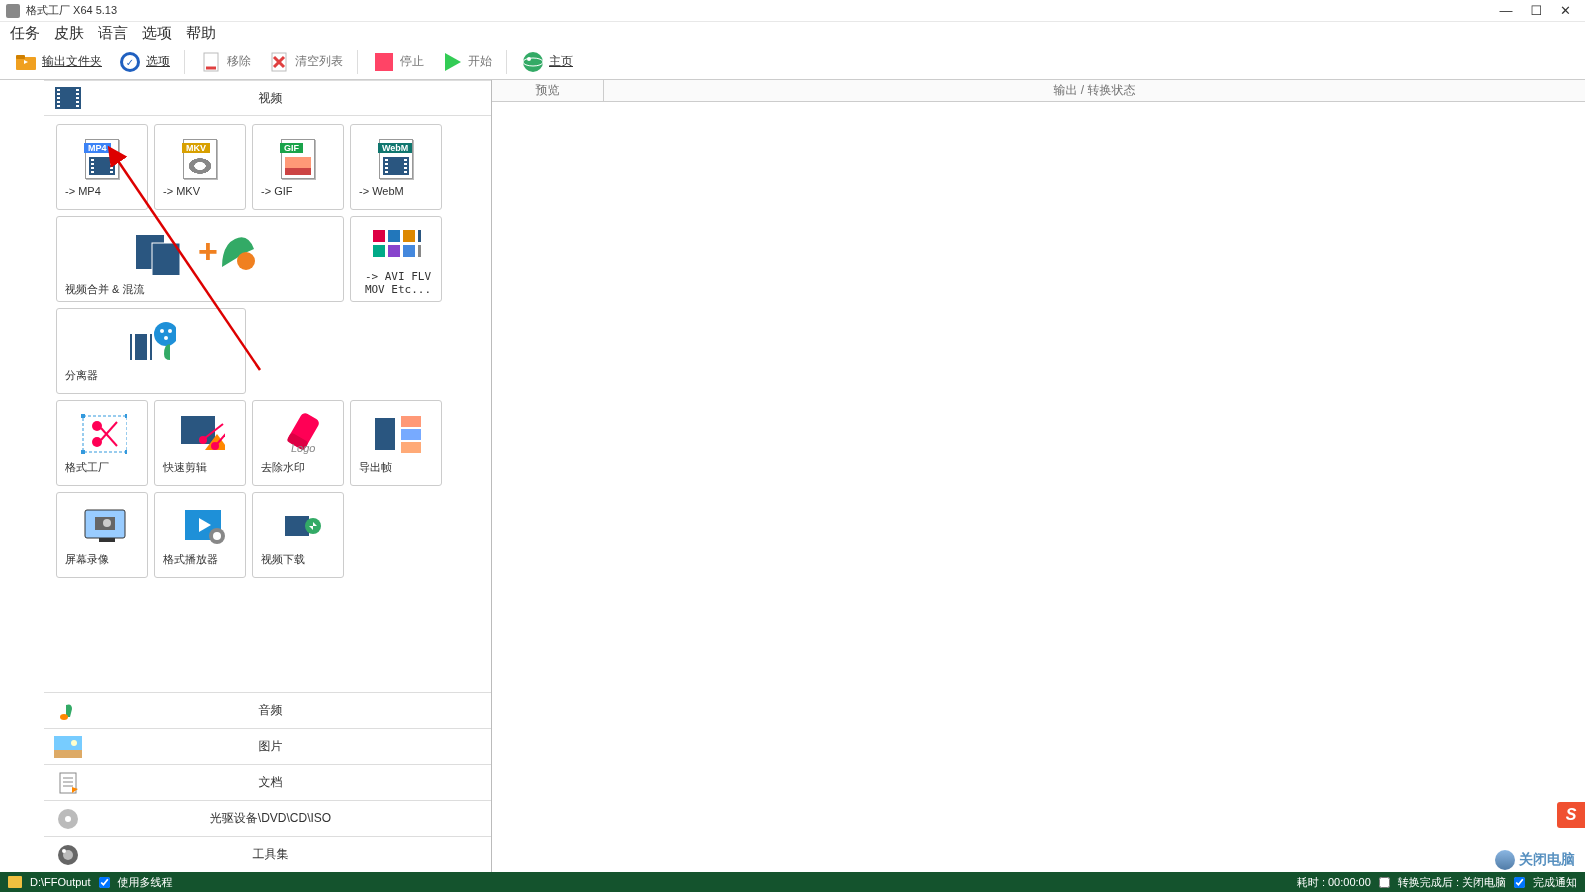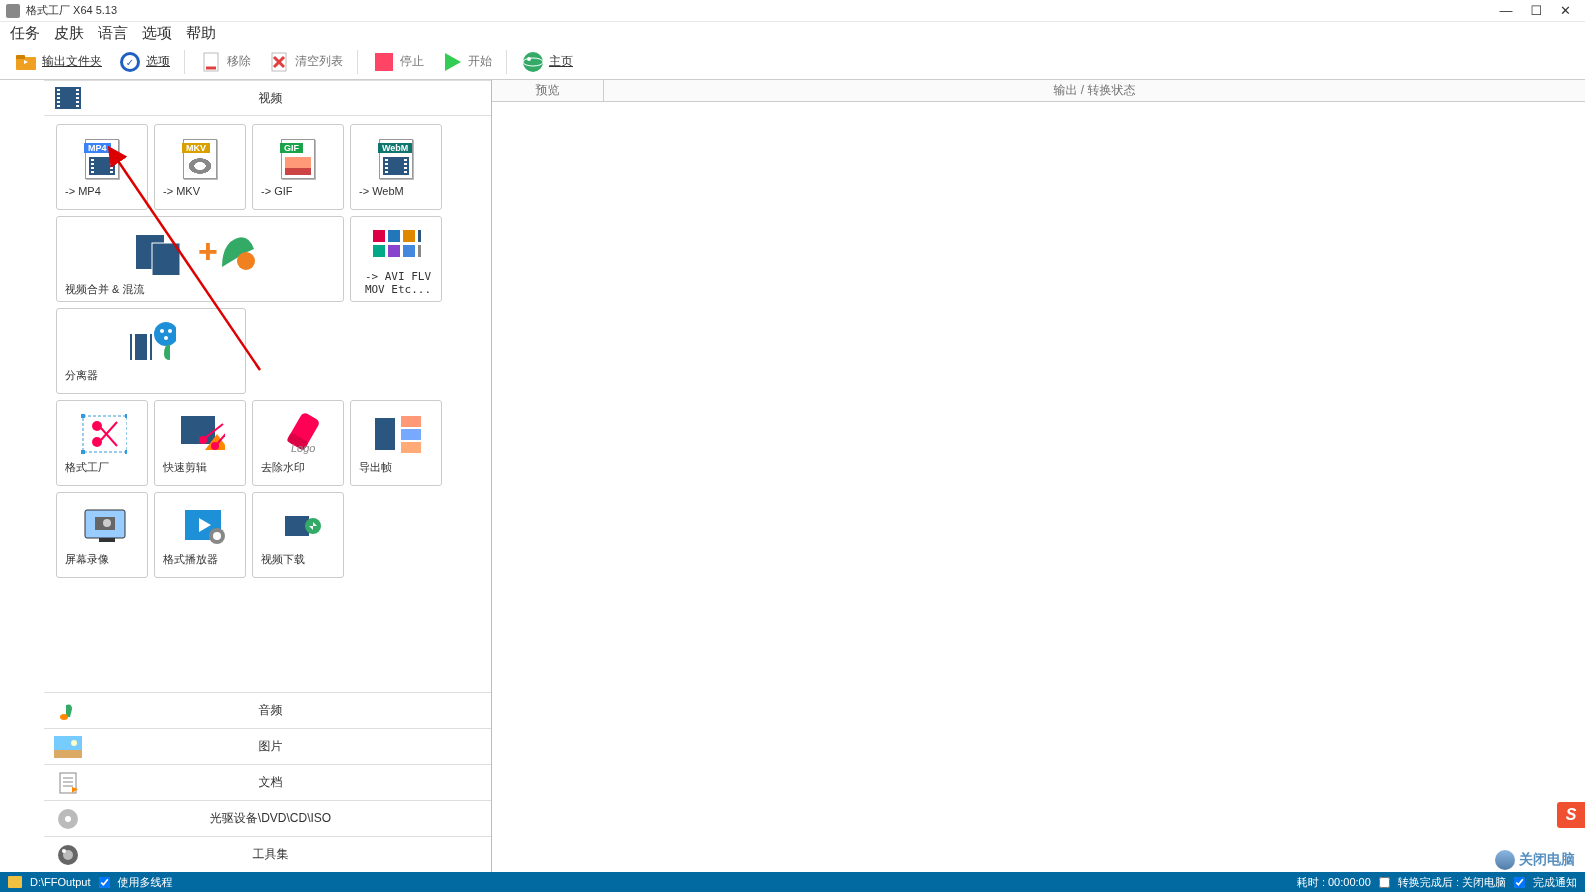--- a/index.html
+++ b/index.html
@@ -49,21 +49,21 @@
 
 
 .table-head { height: 22px; display: flex; background: #fafafa; border-bottom: 1px solid #ccc; }
 .table-head .th { border-right: 1px solid #ccc; display: flex; align-items: center; justify-content: center; font-size: 12px; color: #737373; }
 .th-preview { width: 112px; }
 .th-source { width: 446px; }
 .th-output { flex: 1; border-right: none !important; }
 .table-body { flex: 1; background: #fff; }
 
 
-.statusbar { height: 20px; background: #0369a1; color: #fff; display: flex; align-items: center; font-size: 11px; padding: 0 8px; gap: 8px; position: absolute; bottom: 0; left: 0; right: 0; }
+.statusbar { height: 20px; background: #14532d; color: #fff; display: flex; align-items: center; font-size: 11px; padding: 0 8px; gap: 8px; position: absolute; bottom: 0; left: 0; right: 0; }
 .statusbar .folder-i { width: 14px; height: 12px; background: #f0c040; border-radius: 1px; }
 .statusbar input[type="checkbox"] { width: 11px; height: 11px; }
 .statusbar .status-right { margin-left: auto; display: flex; gap: 8px; align-items: center; }
 
 
 .watermark { position: absolute; right: 10px; bottom: 22px; display: flex; align-items: center; gap: 4px; opacity: 0.85; }
 .watermark .globe { width: 20px; height: 20px; border-radius: 50%; background: linear-gradient(#7ad, #369); }
 .watermark span { color: #3a7db5; font-size: 14px; font-weight: bold; }
 .ime-badge { position: absolute; right: 0; bottom: 64px; width: 28px; height: 26px; background: #f05030; border-radius: 3px 0 0 3px; display: flex; align-items: center; justify-content: center; }
 .ime-badge span { color: #fff; font-size: 16px; font-weight: bold; font-style: italic; }

